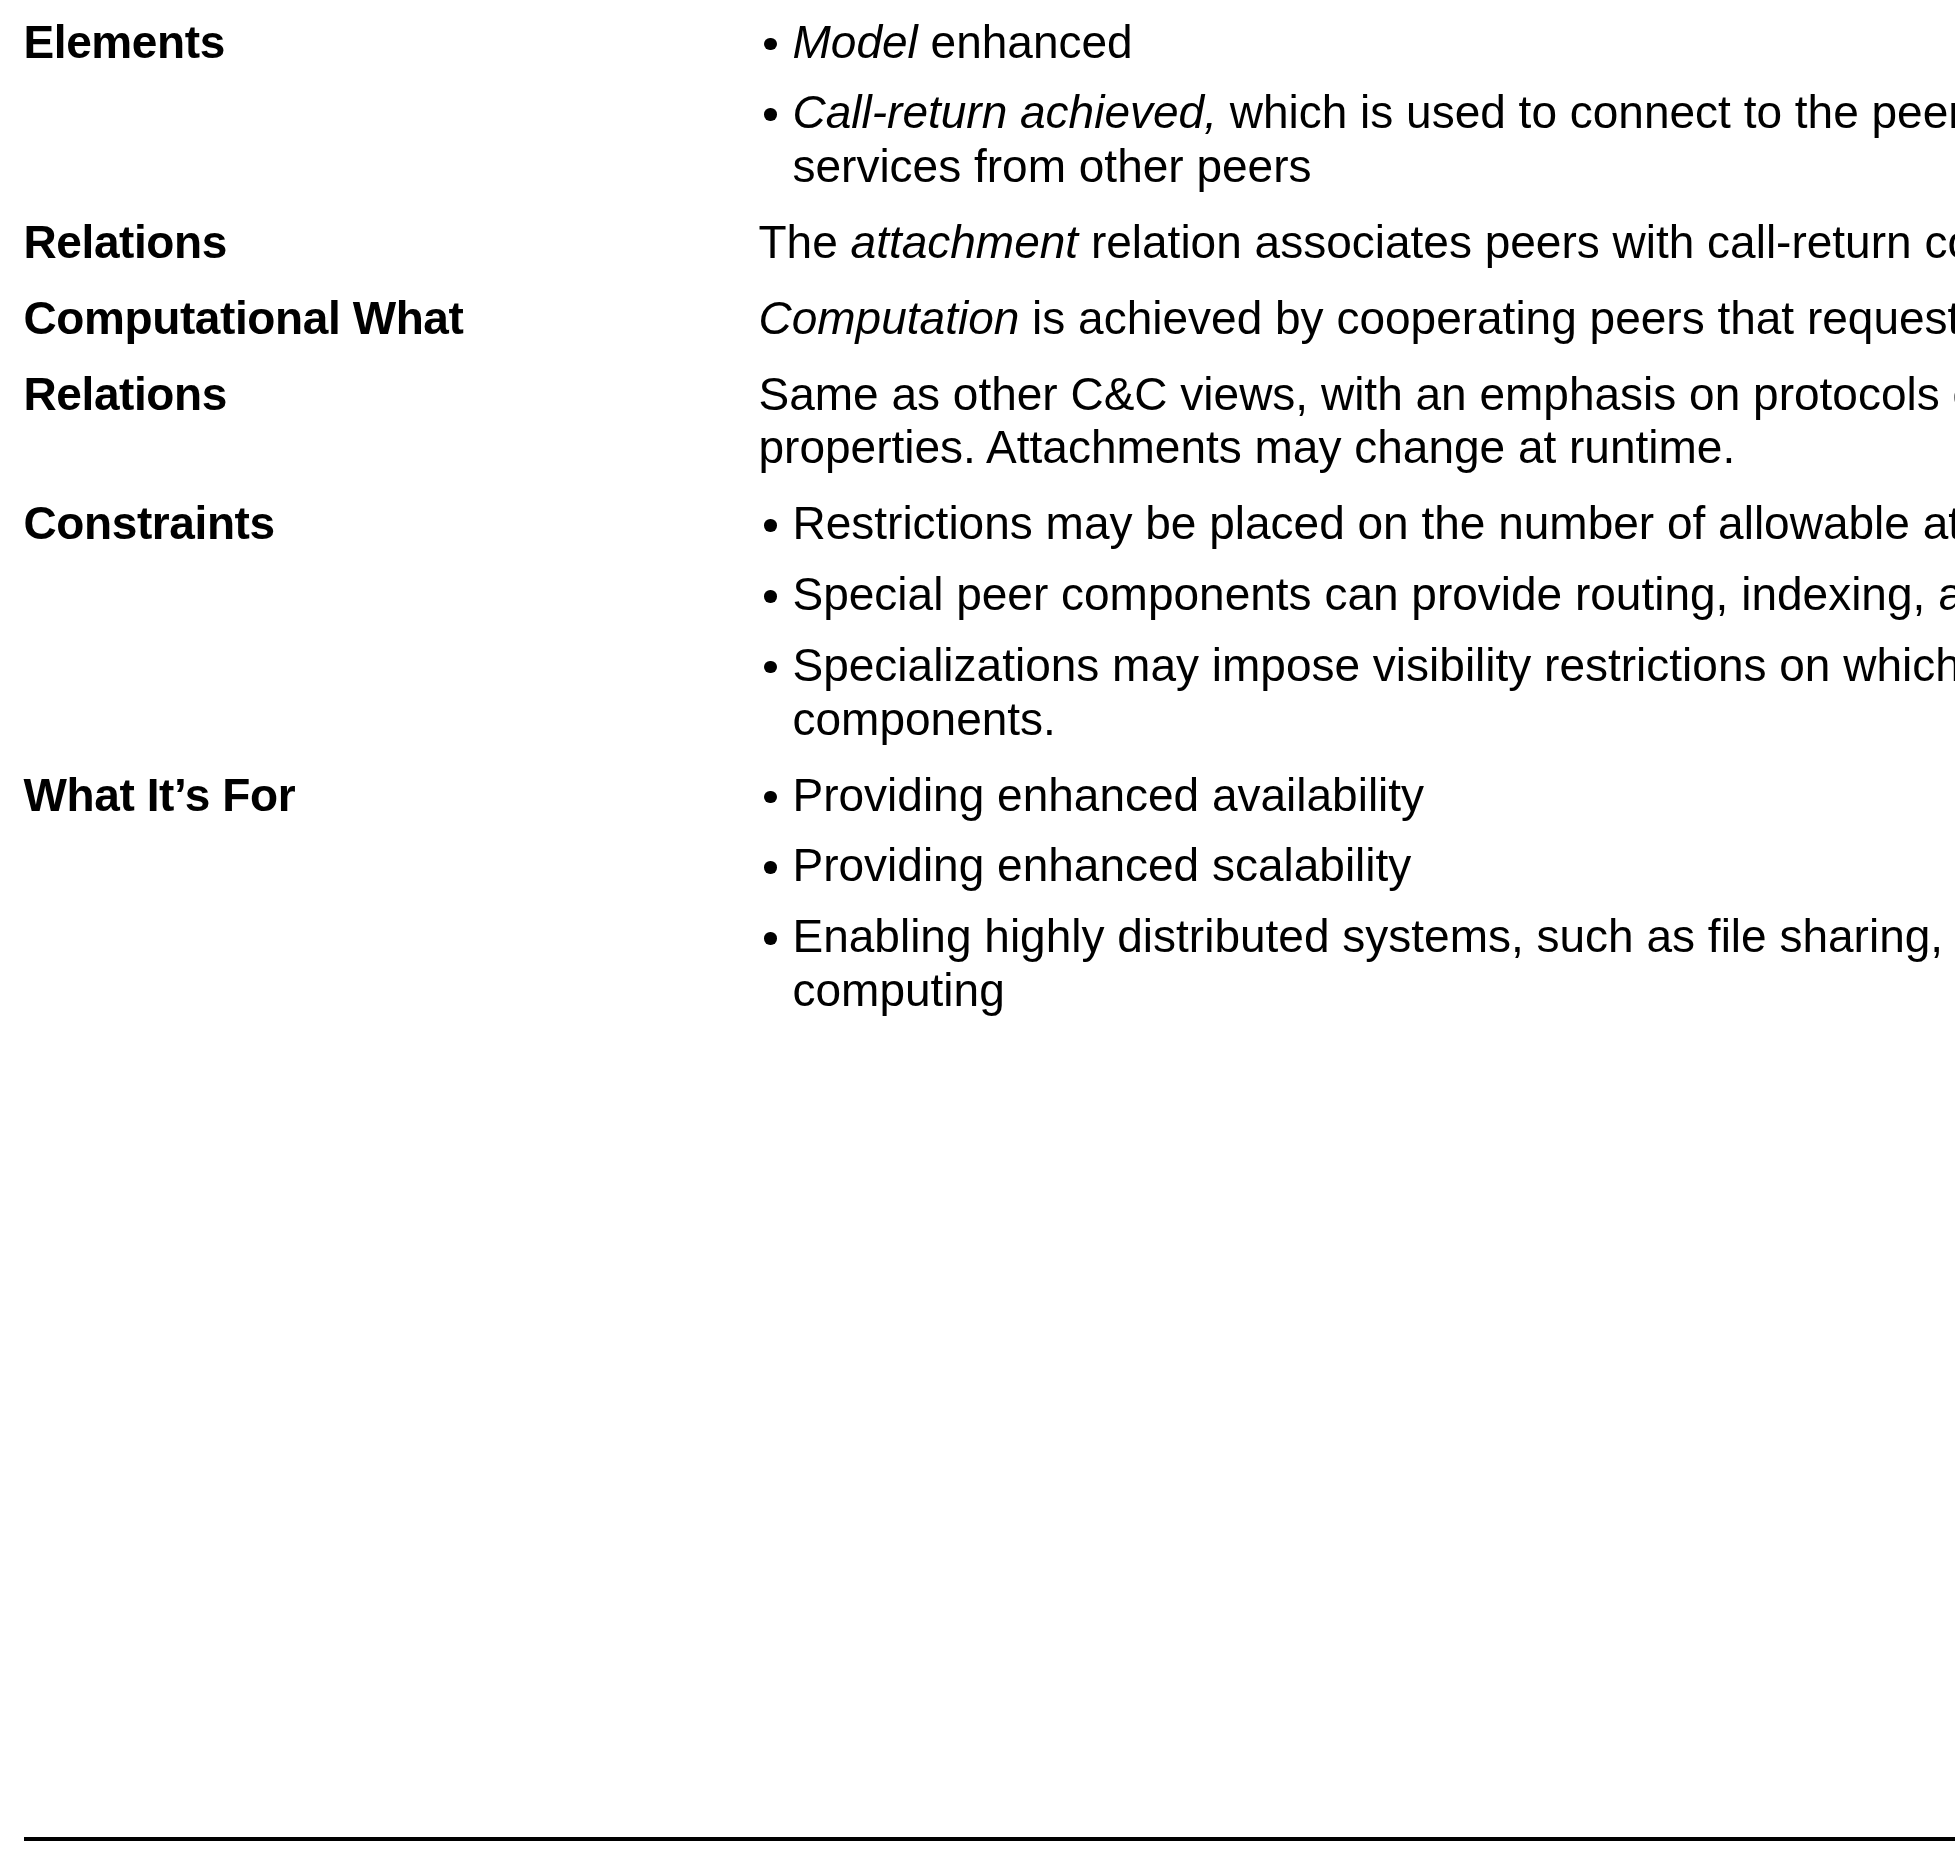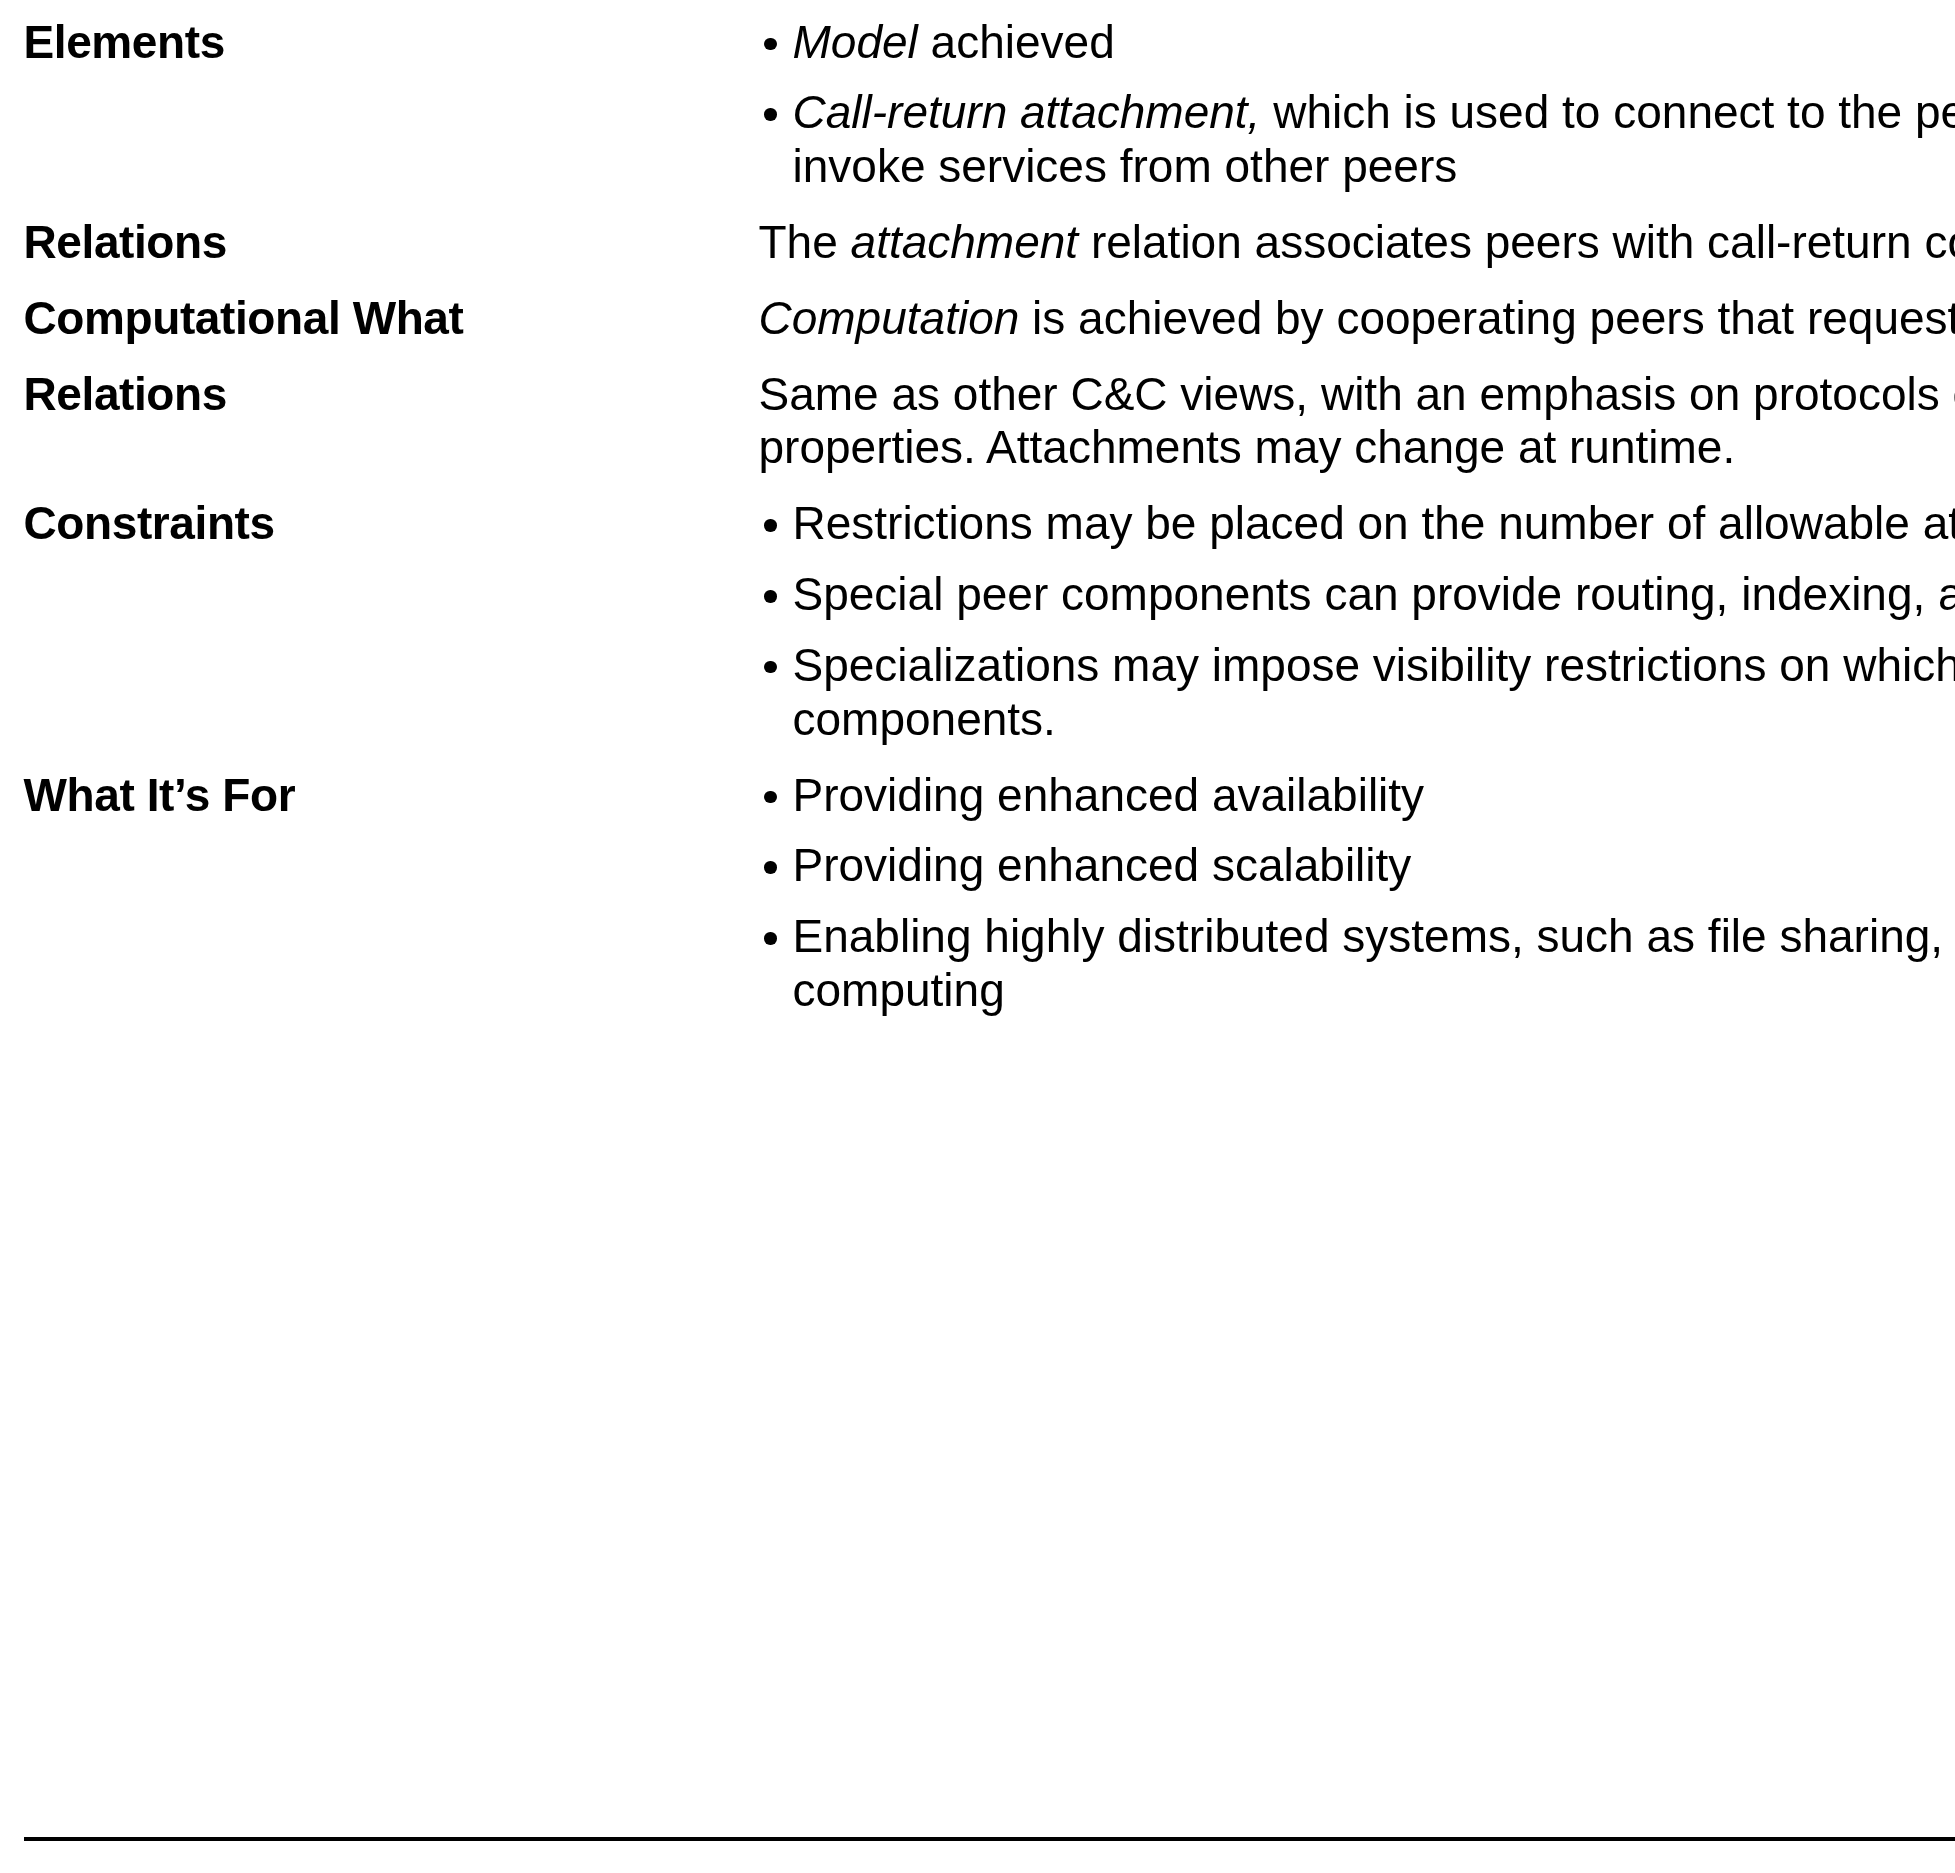--- a/index.html
+++ b/index.html
@@ -111,22 +111,22 @@
     <colgroup>
       <col class="label-col">
       <col class="body-col">
     </colgroup>
     <tbody>
 
       <tr class="spec-row">
         <td class="row-label">Elements</td>
         <td class="row-body">
           <ul class="bullets">
-            <li><em>Model</em><span> achieved</span></li>
-            <li><em>Call-return attachment,</em><span> which is used to connect to the peer network, search for other peers, and invoke services from other peers</span></li>
+            <li><em>Model</em><span> enhanced</span></li>
+            <li><em>Call-return achieved,</em><span> which is used to connect to the peer network, search for other peers, and invoke services from other peers</span></li>
           </ul>
         </td>
       </tr>
 
       <tr class="spec-row">
         <td class="row-label">Relations</td>
         <td class="row-body">
           <p class="para"><span>The </span><em>attachment</em><span> relation associates peers with call-return connectors.</span></p>
         </td>
       </tr>

